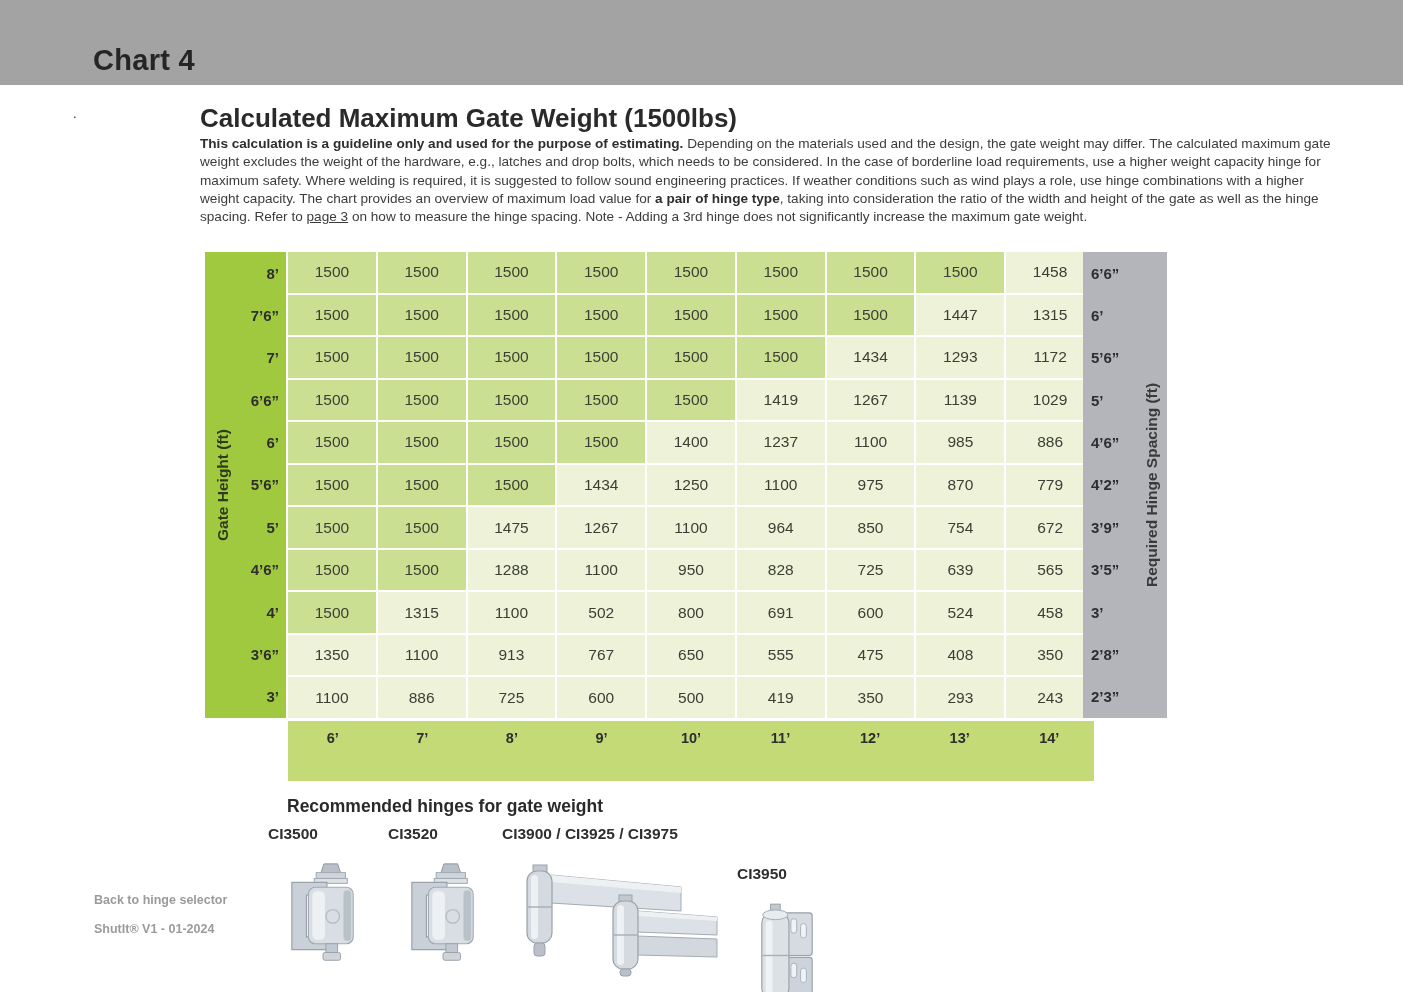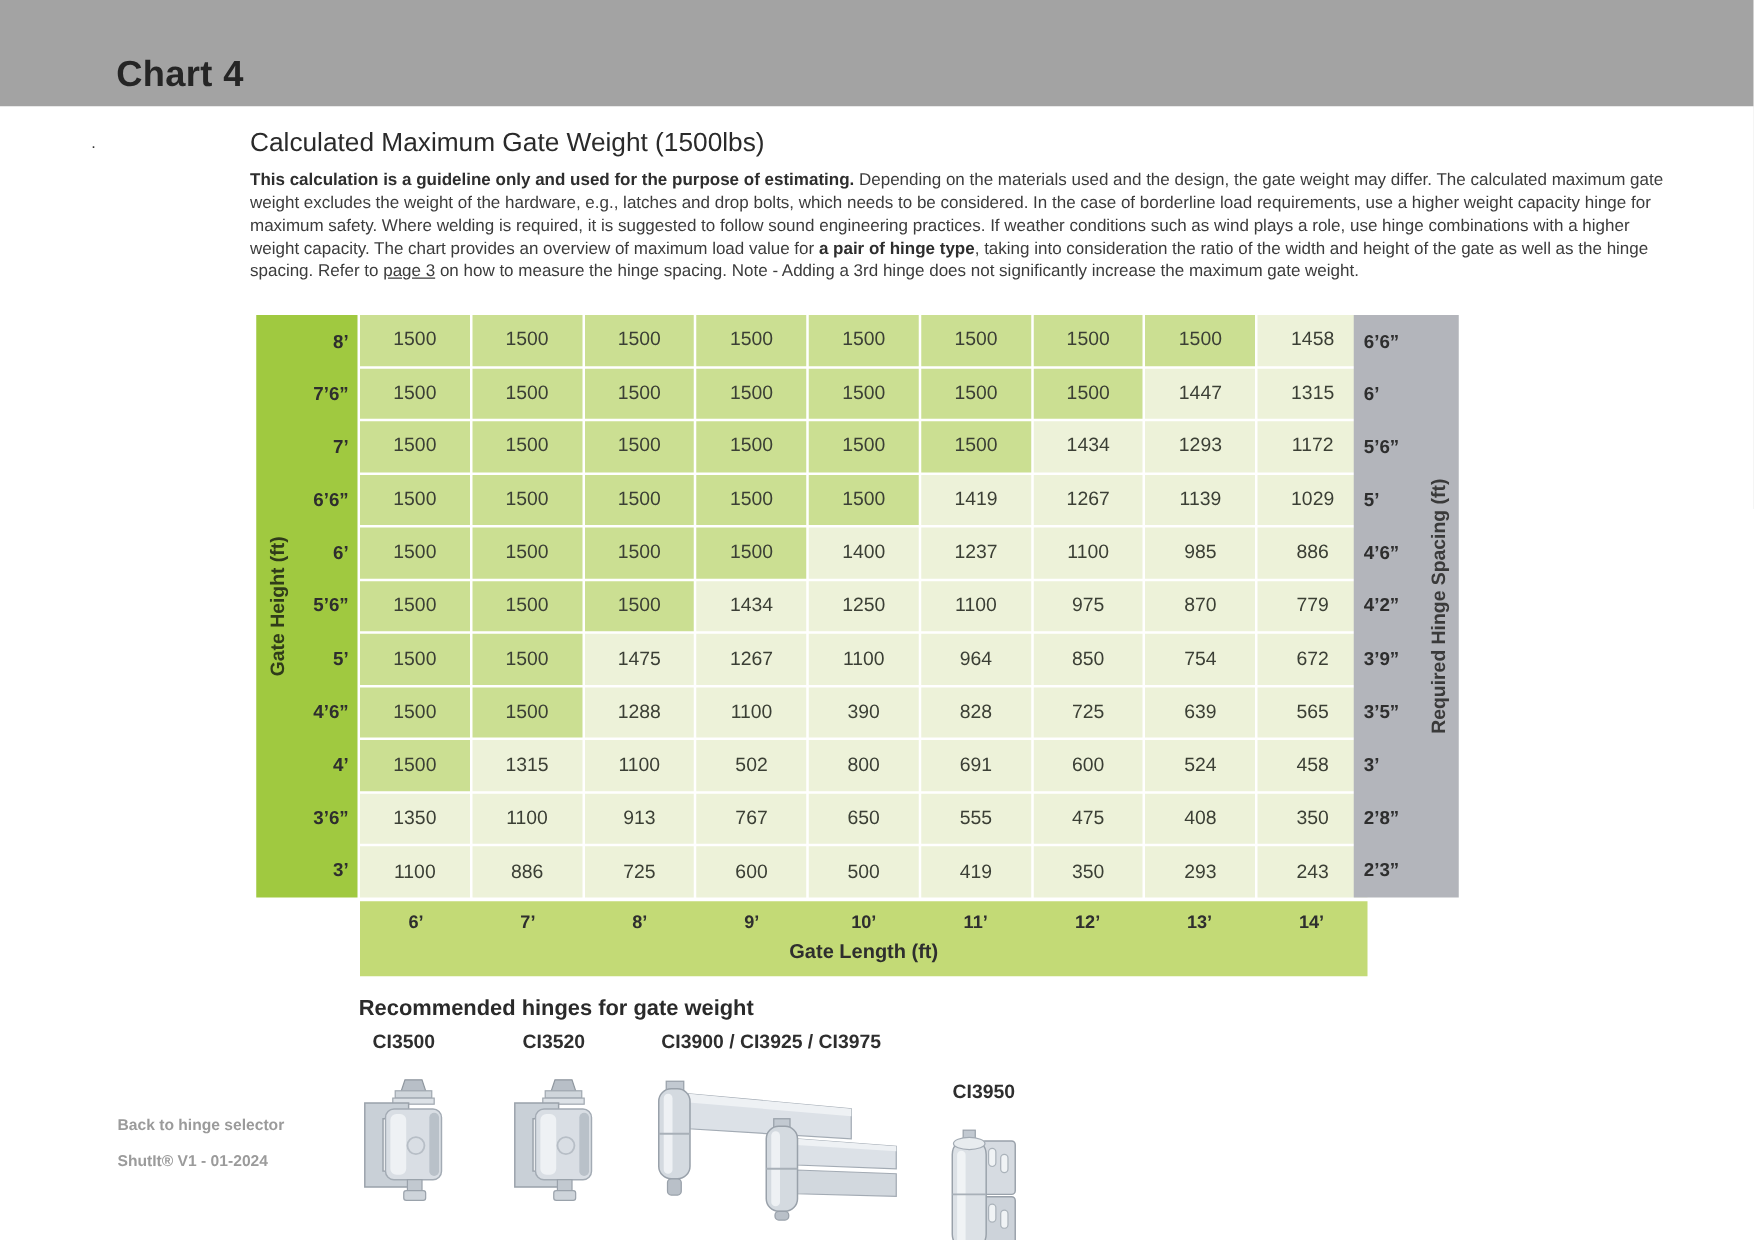--- a/index.html
+++ b/index.html
@@ -6,21 +6,21 @@
   html,body { background:#e8e8e8; }
   .page {
     position:relative; width:1403px; height:992px; background:#ffffff;
     font-family:"Liberation Sans", sans-serif; overflow:hidden; margin:0 auto;
   }
   
   .header-band { position:absolute; top:0; left:0; width:1403px; height:85px; background:#a3a3a3; }
   .header-title { position:absolute; left:93px; top:44px; font-size:29px; font-weight:bold; color:#252525; letter-spacing:.3px; }
   
   .stray-dot { position:absolute; left:73px; top:106px; font-size:13px; color:#333; }
-  .section-title { position:absolute; left:200px; top:103px; font-size:21px; font-weight:normal; color:#2a2a2a; }
+  .section-title { position:absolute; left:200px; top:103px; font-size:26px; font-weight:bold; color:#2a2a2a; }
   .intro { position:absolute; left:200px; top:135px; width:1140px; font-size:13.6px; line-height:18.3px; color:#3c3c3c; }
   .intro b { color:#2e2e2e;text-align:right; }
   .intro .link { text-decoration:underline; cursor:pointer; }
   
   .chart { position:absolute; left:205px; top:252px; display:flex; align-items:flex-start; }
   .left-strip { position:relative; width:81px; height:466px; background:#a0c940; margin-right:2px; }
   .ylabel { position:absolute; left:6px; top:0; bottom:0; width:24px;
     writing-mode:vertical-rl; transform:rotate(180deg);
     display:flex; align-items:center; justify-content:center;
     font-size:15.5px; font-weight:bold; color:#2f3b1a; }
@@ -42,21 +42,21 @@
   .spacing-labels { position:absolute; left:0; top:0; width:100%; height:100%;
     display:grid; grid-template-rows:repeat(11,1fr); }
   .spacing-label { display:flex; align-items:center; padding-left:8px;
     font-size:15px; font-weight:bold; color:#2e2e2e; }
   .y2label { position:absolute; right:0; top:0; bottom:0; width:30px;
     writing-mode:vertical-rl; transform:rotate(180deg);
     display:flex; align-items:center; justify-content:center;
     font-size:15.5px; font-weight:bold; color:#3a3a3a; }
   
   .hinges-title { position:absolute; left:287px; top:796px; font-size:17.5px; font-weight:bold; color:#2a2a2a; }
-  .hinge-item { position:absolute; top:825px; text-align:center; }
+  .hinge-item { position:absolute; top:825px; text-align:left; }
   .hinge-item .hlabel { font-size:15.5px; font-weight:bold; color:#2e2e2e; }
   .hinge-item svg { display:block; margin:16px auto 0 auto; }
   #hinge1 { left:268px; width:110px; }
   #hinge2 { left:388px; width:110px; }
   #hinge3 { left:502px; width:230px; }
   #hinge4 { left:737px; width:100px;margin-top:40px; }
   
   .footer-back    { position:absolute; left:94px; top:893px; font-size:12.5px; font-weight:bold; color:#9b9b9b; cursor:pointer; }
   .footer-version { position:absolute; left:94px; top:922px; font-size:12.5px; font-weight:bold; color:#9b9b9b; }
 </style>
@@ -154,21 +154,21 @@
           <div class="cell pale">1267</div>
           <div class="cell pale">1100</div>
           <div class="cell pale">964</div>
           <div class="cell pale">850</div>
           <div class="cell pale">754</div>
           <div class="cell pale">672</div>
           <div class="cell max">1500</div>
           <div class="cell max">1500</div>
           <div class="cell pale">1288</div>
           <div class="cell pale">1100</div>
-          <div class="cell pale">390</div>
+          <div class="cell pale">950</div>
           <div class="cell pale">828</div>
           <div class="cell pale">725</div>
           <div class="cell pale">639</div>
           <div class="cell pale">565</div>
           <div class="cell max">1500</div>
           <div class="cell pale">1315</div>
           <div class="cell pale">1100</div>
           <div class="cell pale">502</div>
           <div class="cell pale">800</div>
           <div class="cell pale">691</div>
@@ -199,21 +199,20 @@
             <div class="col-label">6’</div>
             <div class="col-label">7’</div>
             <div class="col-label">8’</div>
             <div class="col-label">9’</div>
             <div class="col-label">10’</div>
             <div class="col-label">11’</div>
             <div class="col-label">12’</div>
             <div class="col-label">13’</div>
             <div class="col-label">14’</div>
           </div>
-        <div class="xlabel">Gate Length (ft)</div>
       </div>
     </div>
     <div class="gray-bar">
       <div class="spacing-labels" id="spacingLabels">
           <div class="spacing-label">6’6”</div>
           <div class="spacing-label">6’</div>
           <div class="spacing-label">5’6”</div>
           <div class="spacing-label">5’</div>
           <div class="spacing-label">4’6”</div>
           <div class="spacing-label">4’2”</div>

